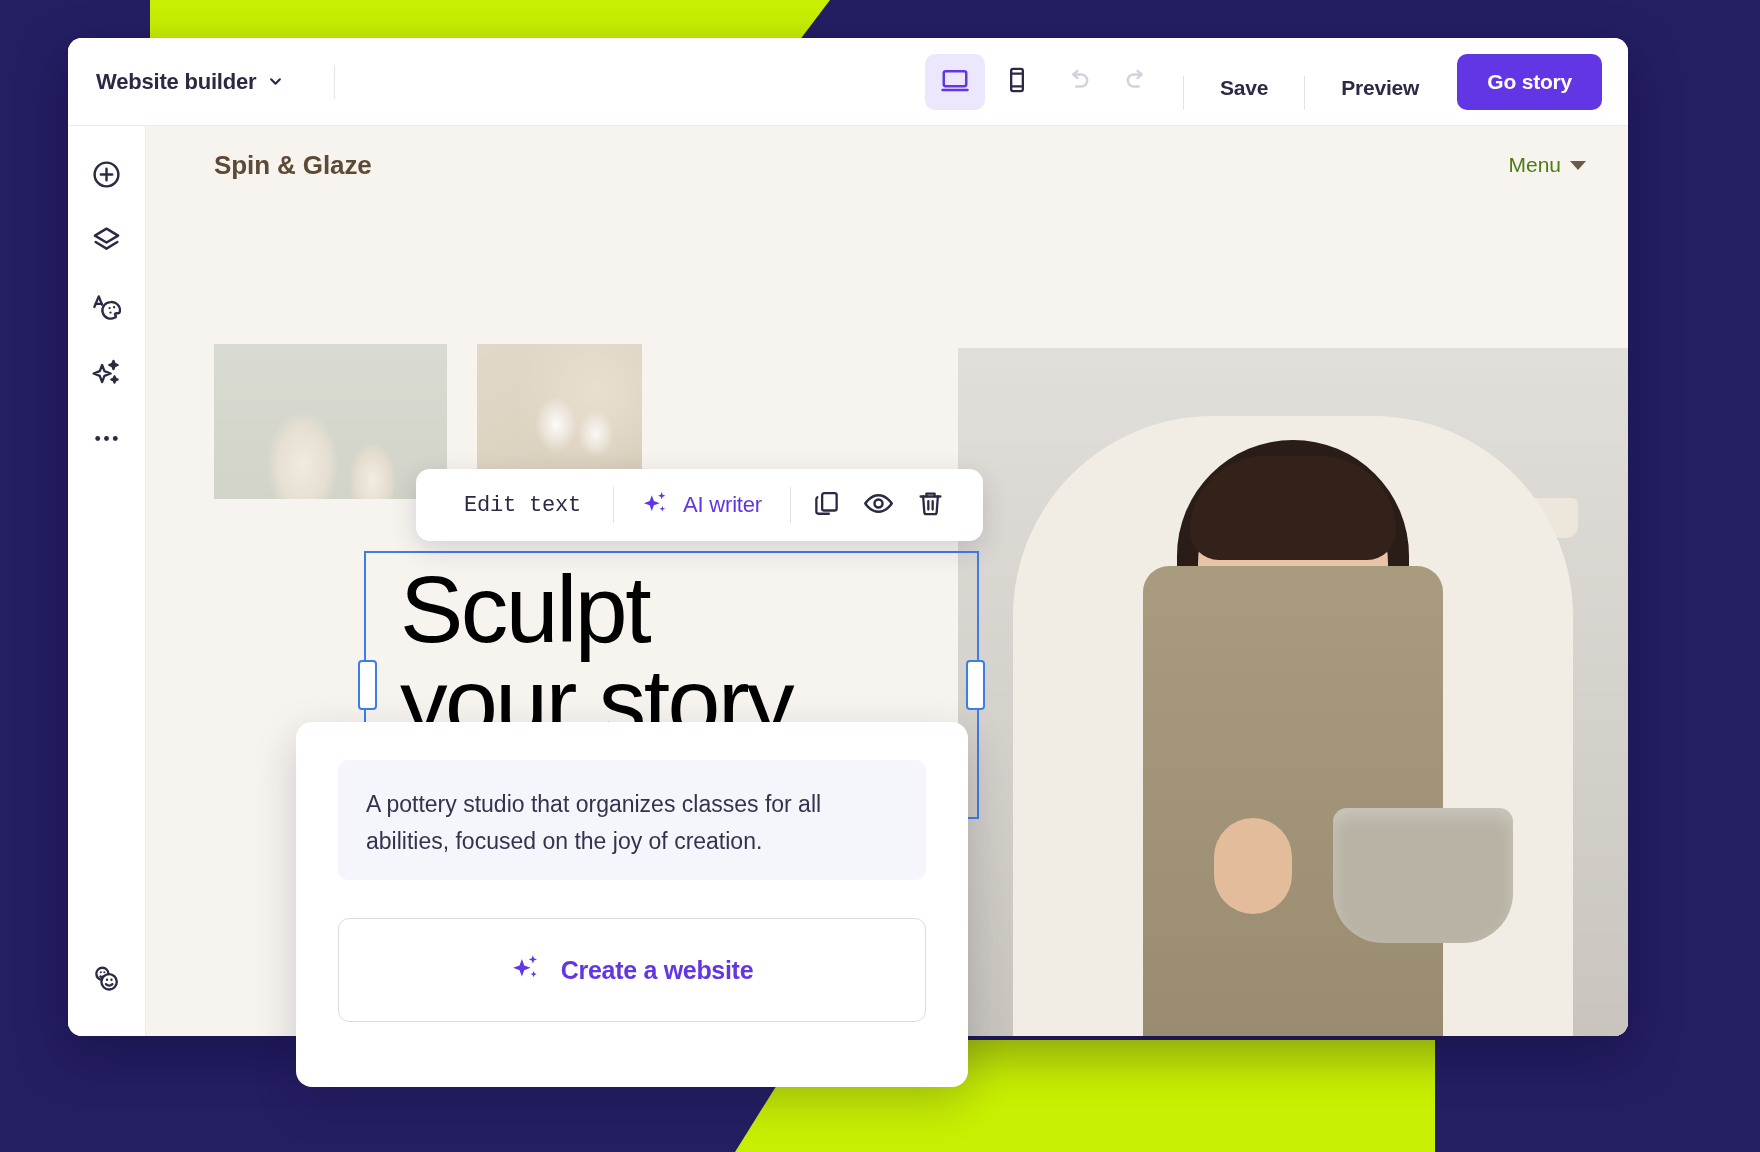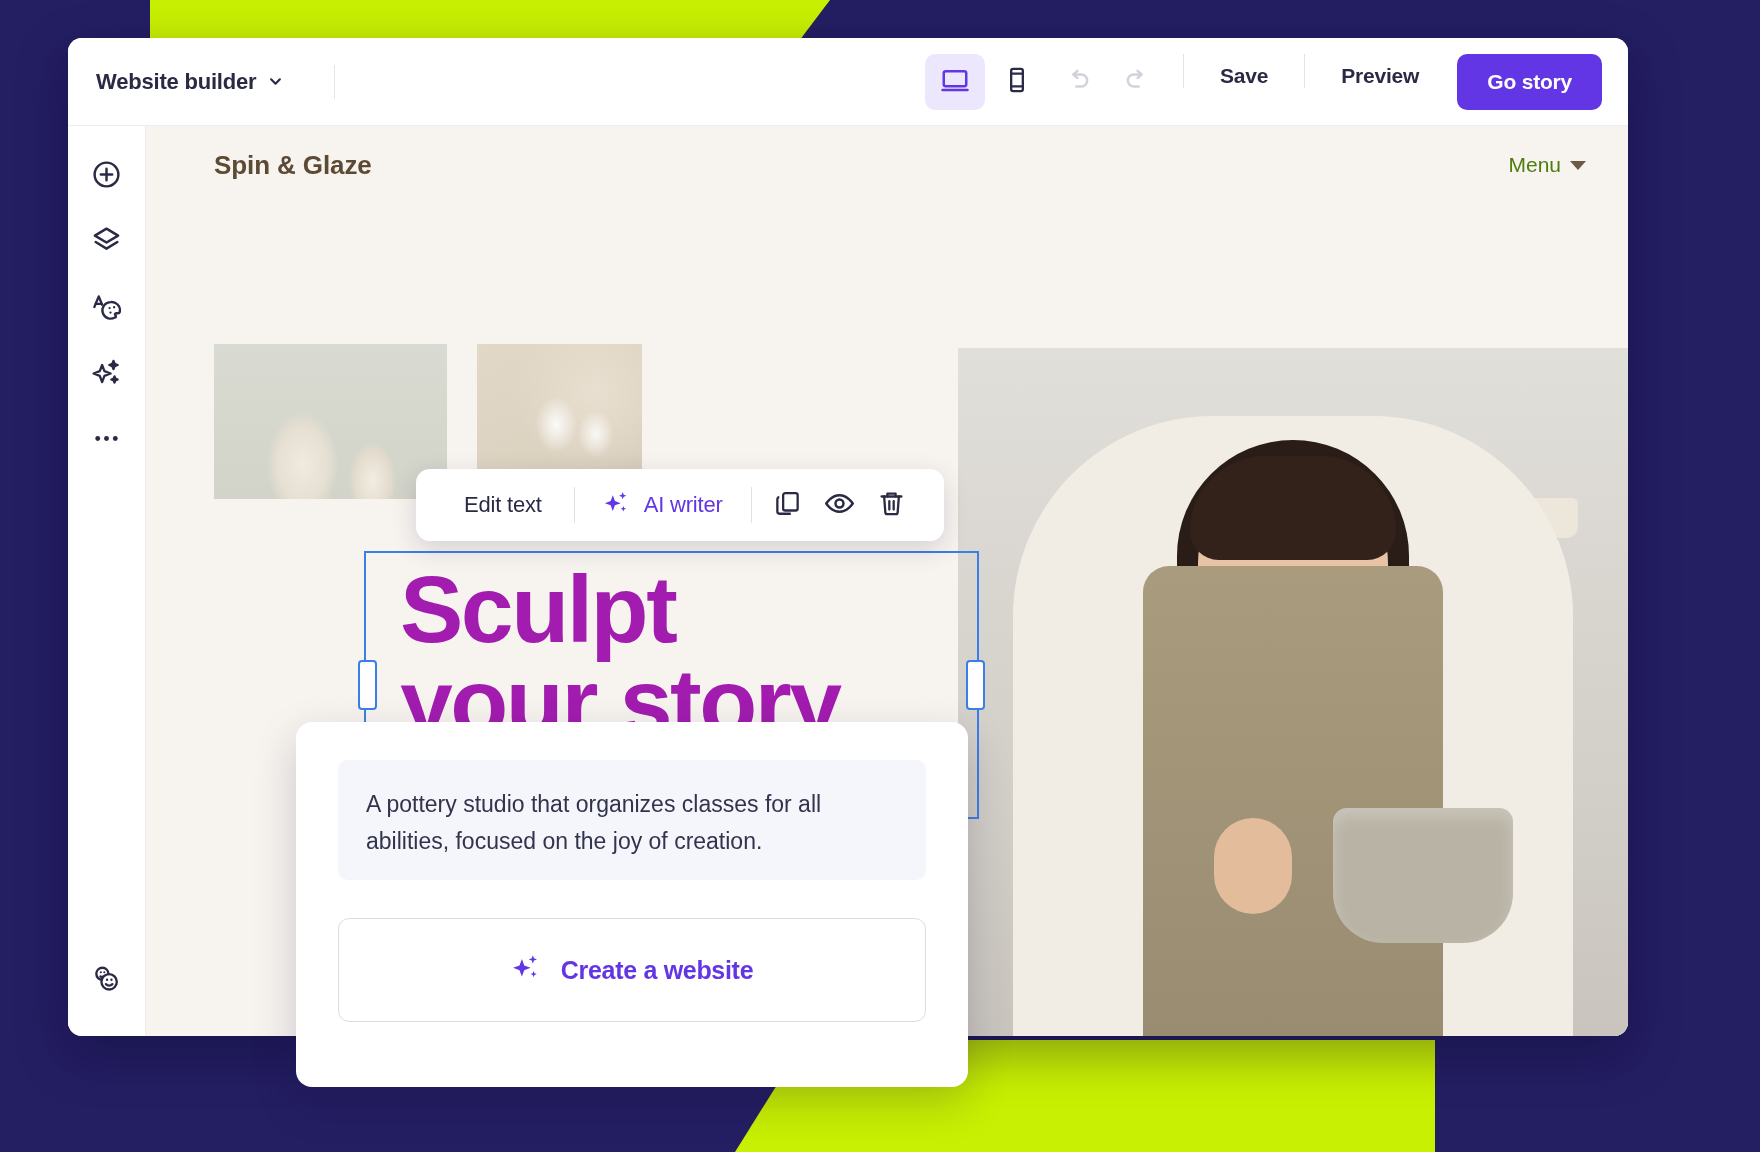--- a/index.html
+++ b/index.html
@@ -33,21 +33,21 @@
     height:88px;display:flex;align-items:center;
     background:#fff;border-bottom:1px solid #ECECF1;
     padding:0 26px 0 28px;box-sizing:border-box;gap:23px;
   }
   .brand-group{display:flex;align-items:center;gap:12px;}
   .brand-title{font-size:22px;font-weight:bold;color:#2B2A45;letter-spacing:-.2px;}
   .chev{width:15px;height:15px;display:inline-block;}
   .chev svg{display:block;}
   .hdr-sep{width:1px;height:34px;background:#E4E4EC;margin-left:28px;}
   .hdr-spacer{flex:1;}
-  .hdr-right{display:flex;align-items:flex-start;gap:4px;}
+  .hdr-right{display:flex;align-items:flex-end;gap:4px;}
   .view-btn{
     width:60px;height:56px;border-radius:10px;display:flex;align-items:center;justify-content:center;
     border:none;background:transparent;cursor:pointer;
   }
   .view-btn.active{background:#EDE7FE;}
   .icon-btn{
     width:56px;height:56px;border-radius:10px;display:flex;align-items:center;justify-content:center;
     border:none;background:transparent;cursor:pointer;
   }
   .vline{width:1px;height:34px;background:#E2E2EA;margin:0 14px;}
@@ -104,36 +104,36 @@
       linear-gradient(150deg,#E2D8C8 0%,#DCD2C0 60%,#D6CCBA 100%);
   }
   
   .el-toolbar{
     position:absolute;left:270px;top:343px;height:72px;
     background:#fff;border-radius:14px;box-shadow:0 8px 26px rgba(30,25,70,.16);
     display:flex;align-items:center;padding:0 26px;gap:0;z-index:6;
   }
   .tb-txt{
     border:none;background:transparent;cursor:pointer;
-    font-family:Liberation Sans, sans-serif;font-size:22px;color:#2B2A45;padding:8px 22px;letter-spacing:-.2px;
+    font-family:Liberation Mono, monospace;font-size:22px;color:#2B2A45;padding:8px 22px;letter-spacing:-.2px;
   }
   .tb-ai{
     border:none;background:transparent;cursor:pointer;display:flex;align-items:center;gap:14px;
     font-family:"Liberation Sans",sans-serif;font-size:22px;color:#6236E4;padding:8px 18px;letter-spacing:-.2px;
   }
   .tb-div{width:1px;height:36px;background:#E0E0E8;margin:0 10px;}
   .tb-icon{border:none;background:transparent;cursor:pointer;width:52px;height:52px;display:flex;align-items:center;justify-content:center;}
   
   .hero-sel{
     position:absolute;left:218px;top:425px;width:615px;height:268px;
     border:2.5px solid #3C7EE8;box-sizing:border-box;
   }
   .hero-text{
     position:absolute;left:34px;top:10px;right:10px;
-    font-size:95px;line-height:.98;font-weight:bold;color:#a21caf;letter-spacing:-2.5px;
+    font-size:95px;line-height:.98;font-weight:normal;color:#000000;letter-spacing:-2.5px;
     white-space:pre-line;
   }
   .handle{
     position:absolute;width:15px;height:46px;background:#fff;border:2.5px solid #3C7EE8;border-radius:4px;
     top:50%;transform:translateY(-50%);
   }
   .handle.l{left:-8px;} .handle.r{right:-8px;}
   
   .photo{
     position:absolute;left:812px;top:222px;right:0;bottom:0;overflow:hidden;

